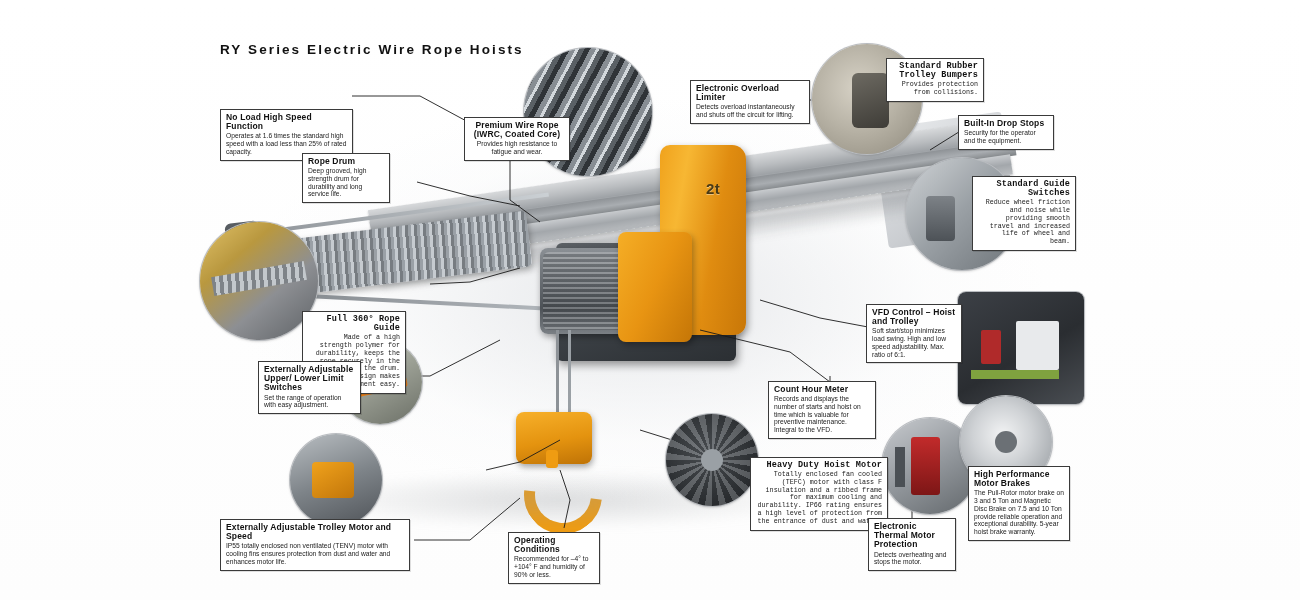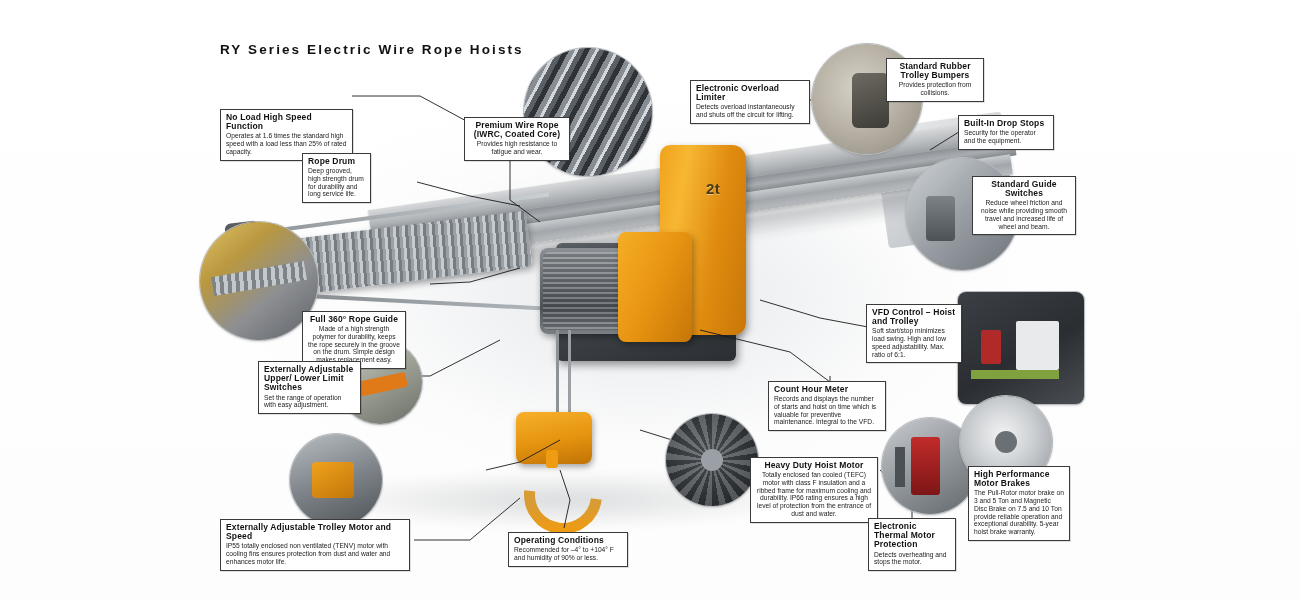--- a/index.html
+++ b/index.html
@@ -124,21 +124,21 @@
     padding:3px 5px 4px 5px;box-sizing:border-box;
     box-shadow:1px 1px 0 rgba(0,0,0,.12);
   }
   .callout .c-title{
     font-weight:bold;color:#111;line-height:1.08;
     font-size:8.5px;letter-spacing:.15px;margin:0 0 1px 0;
   }
   .callout .c-body{
     color:#1b1b1b;line-height:1.16;font-size:6.7px;letter-spacing:0;margin:0;
   }
-  .callout.center .c-title,.callout.center .c-body{text-align:center;}
+  .callout.center .c-title,.callout.center .c-body{text-align:right;font-family:Liberation Mono, monospace;}
 
   
   svg.leaders{position:absolute;left:0;top:0;width:1300px;height:600px;pointer-events:none;}
 
   .page-title{
     position:absolute;left:220px;top:42px;
     font-size:13.5px;font-weight:bold;color:#111;letter-spacing:2.1px;
   }
 </style>
 </head>
@@ -255,21 +255,21 @@
     <i style="left:38%;top:38%;width:24%;height:24%;background:#6b7075;border-radius:50%;"></i>
   </div>
 
   <div class="page-title">RY Series Electric Wire Rope Hoists</div>
 
   <div class="callout" style="left:220px;top:73px;width:133px;margin-top:36px;">
     <div class="c-title">No Load High Speed Function</div>
     <div class="c-body">Operates at 1.6 times the standard high speed with a load less than 25% of rated capacity.</div>
   </div>
 
-  <div class="callout" style="left:302px;top:153px;width:69px;">
+  <div class="callout" style="left:302px;top:153px;width:88px;">
     <div class="c-title">Rope Drum</div>
     <div class="c-body">Deep grooved, high strength drum for durability and long service life.</div>
   </div>
 
   <div class="callout" style="left:464px;top:117px;width:106px;text-align:center;">
     <div class="c-title">Premium Wire Rope (IWRC, Coated Core)</div>
     <div class="c-body">Provides high resistance to fatigue and wear.</div>
   </div>
 
   <div class="callout" style="left:690px;top:80px;width:120px;">
@@ -300,44 +300,44 @@
   <div class="callout" style="left:258px;top:361px;width:103px;">
     <div class="c-title">Externally Adjustable Upper/ Lower Limit Switches</div>
     <div class="c-body">Set the range of operation with easy adjustment.</div>
   </div>
 
   <div class="callout" style="left:866px;top:304px;width:96px;">
     <div class="c-title">VFD Control – Hoist and Trolley</div>
     <div class="c-body">Soft start/stop minimizes load swing. High and low speed adjustability. Max. ratio of 6:1.</div>
   </div>
 
-  <div class="callout" style="left:768px;top:381px;width:118px;">
+  <div class="callout" style="left:768px;top:381px;width:108px;">
     <div class="c-title">Count Hour Meter</div>
     <div class="c-body">Records and displays the number of starts and hoist on time which is valuable for preventive maintenance. Integral to the VFD.</div>
   </div>
 
 
-  <div class="callout center" style="left:750px;top:457px;width:128px;">
+  <div class="callout center" style="left:750px;top:457px;width:138px;">
     <div class="c-title">Heavy Duty Hoist Motor</div>
     <div class="c-body">Totally enclosed fan cooled (TEFC) motor with class F insulation and a ribbed frame for maximum cooling and durability. IP66 rating ensures a high level of protection from the entrance of dust and water.</div>
   </div>
 
   <div class="callout" style="left:968px;top:466px;width:102px;">
     <div class="c-title">High Performance Motor Brakes</div>
     <div class="c-body">The Pull-Rotor motor brake on 3 and 5 Ton and Magnetic Disc Brake on 7.5 and 10 Ton provide reliable operation and exceptional durability. 5-year hoist brake warranty.</div>
   </div>
 
   <div class="callout" style="left:868px;top:518px;width:88px;">
     <div class="c-title">Electronic Thermal Motor Protection</div>
     <div class="c-body">Detects overheating and stops the motor.</div>
   </div>
 
   <div class="callout" style="left:220px;top:519px;width:190px;">
     <div class="c-title">Externally Adjustable Trolley Motor and Speed</div>
     <div class="c-body">IP55 totally enclosed non ventilated (TENV) motor with cooling fins ensures protection from dust and water and enhances motor life.</div>
   </div>
 
-  <div class="callout" style="left:508px;top:532px;width:120px;">
+  <div class="callout" style="left:508px;top:532px;width:92px;">
     <div class="c-title">Operating Conditions</div>
     <div class="c-body">Recommended for –4° to +104° F and humidity of 90% or less.</div>
   </div>
 
 </div>
 
 </body></html>

